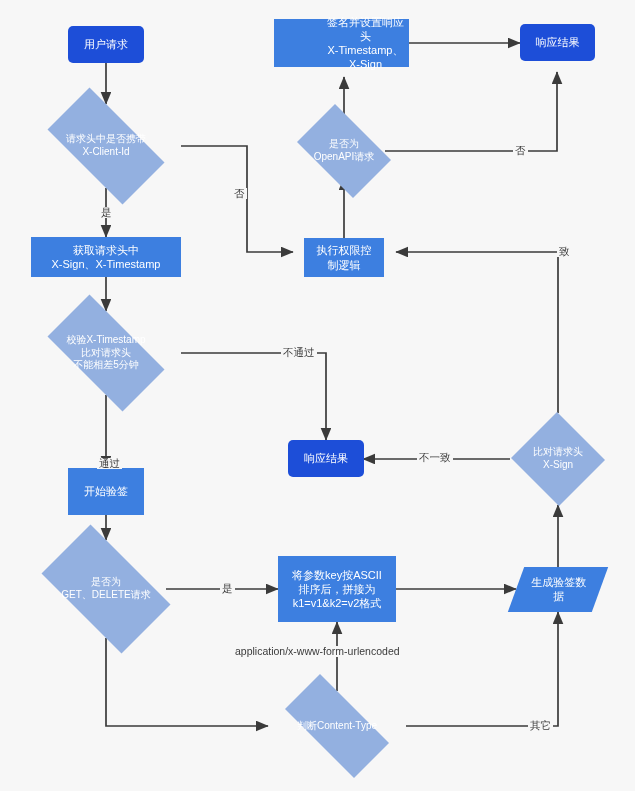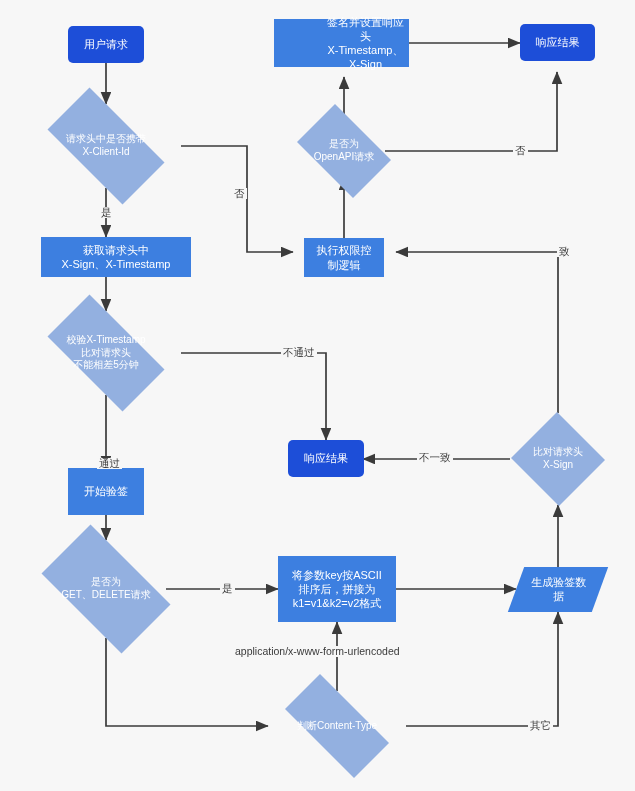--- a/index.html
+++ b/index.html
@@ -141,21 +141,21 @@
   <div class="node n-terminal" style="left:68px; top:26px; width:76px; height:37px;">
     <span class="lbl">用户请求</span>
   </div>
 
   <div class="node n-decision" style="left:31px; top:104px; width:150px; height:84px;">
     <span class="dia"></span>
     <span class="lbl">请求头中是否携带
 X-Client-Id</span>
   </div>
 
-  <div class="node n-process" style="left:31px; top:237px; width:150px; height:40px;margin-left:10px;">
+  <div class="node n-process" style="left:31px; top:237px; width:150px; height:40px;">
     <span class="lbl">获取请求头中
 X-Sign、X-Timestamp</span>
   </div>
 
   <div class="node n-decision" style="left:31px; top:311px; width:150px; height:84px;">
     <span class="dia"></span>
     <span class="lbl">校验X-Timestamp
 比对请求头
 不能相差5分钟</span>
   </div>

